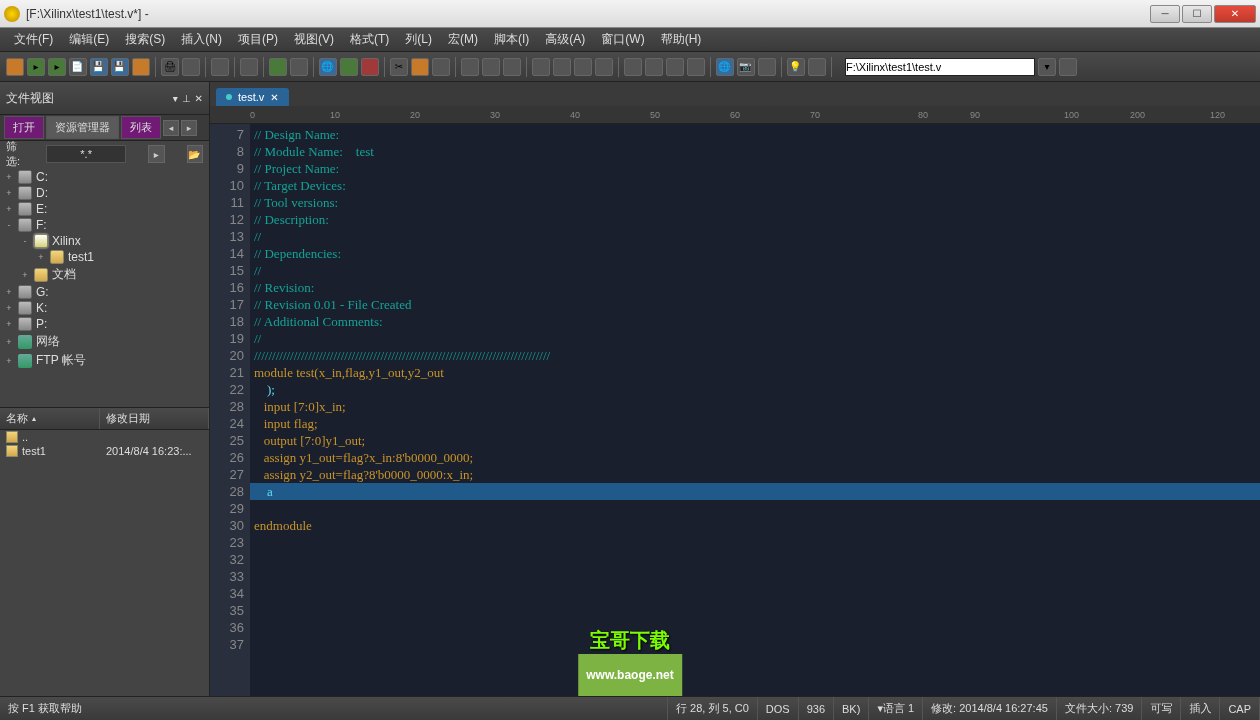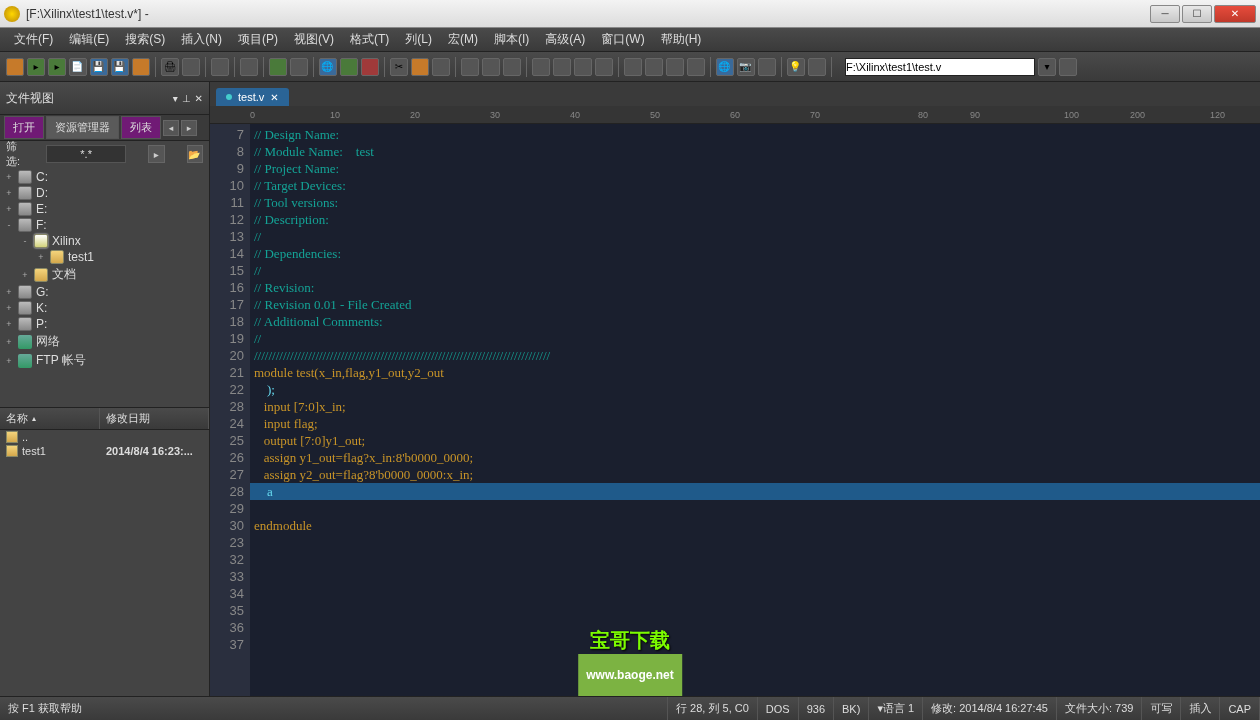--- a/index.html
+++ b/index.html
@@ -40,21 +40,21 @@
 .ico.fold{background:linear-gradient(#f4d47c,#d4a84c);border:1px solid #886;}
 .ico.foldsel{background:linear-gradient(#fff,#d4d47c);border:1px solid #886;box-shadow:0 0 2px #fff;}
 .ico.net{background:linear-gradient(#6a9,#396);}
 .listpanel{flex:1;display:flex;flex-direction:column;border-top:1px solid #222;}
 .listhdr{height:22px;display:flex;background:linear-gradient(#4a4a4a,#3a3a3a);border-bottom:1px solid #222;}
 .listhdr>div{font-size:11px;color:#ddd;padding:3px 6px;border-right:1px solid #555;display:flex;align-items:center;gap:4px;}
 .listhdr .sortarr{font-size:8px;}
 .listbody{flex:1;font-size:11px;color:#ddd;}
 .listrow{display:flex;padding:1px 6px;}
 .listrow>div:first-child{width:100px;display:flex;align-items:center;gap:4px;}
-.listrow>div:last-child{flex:1;font-weight:bold;}
+.listrow>div:last-child{flex:1;}
 .editor{flex:1;display:flex;flex-direction:column;background:#1a1f2e;}
 .edtabs{height:24px;background:#3a3a3a;display:flex;align-items:flex-end;padding:0 6px;}
 .edtab{background:#2a6496;color:#fff;padding:3px 10px;font-size:11px;display:flex;align-items:center;gap:6px;border-radius:3px 3px 0 0;}
 .edtab .dot{width:6px;height:6px;background:#4cc;border-radius:50%;}
 .edtab .x{font-size:10px;cursor:pointer;}
 .ruler{height:18px;background:#353535;color:#888;font-size:9px;display:flex;align-items:center;position:relative;font-family:monospace;letter-spacing:0;padding-left:40px;border-bottom:1px solid #222;overflow:hidden;}
 .ruler span{position:absolute;}
 .code{flex:1;display:flex;font-family:Consolas,monospace;font-size:13px;line-height:17px;}
 .gutter{width:40px;background:#2a2f3e;color:#888;text-align:right;padding:2px 6px 2px 2px;}
 .gutter div{height:17px;}

